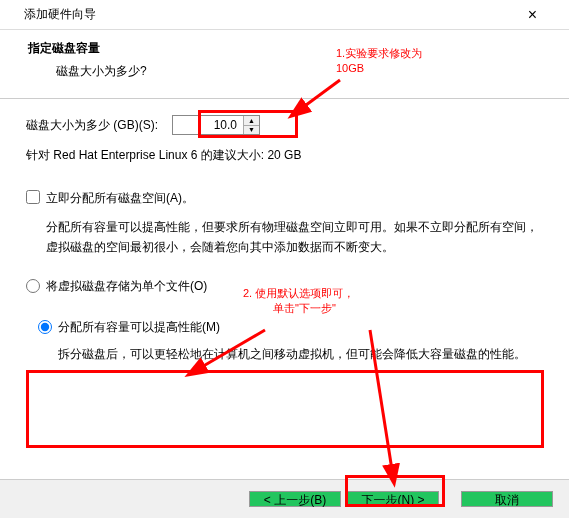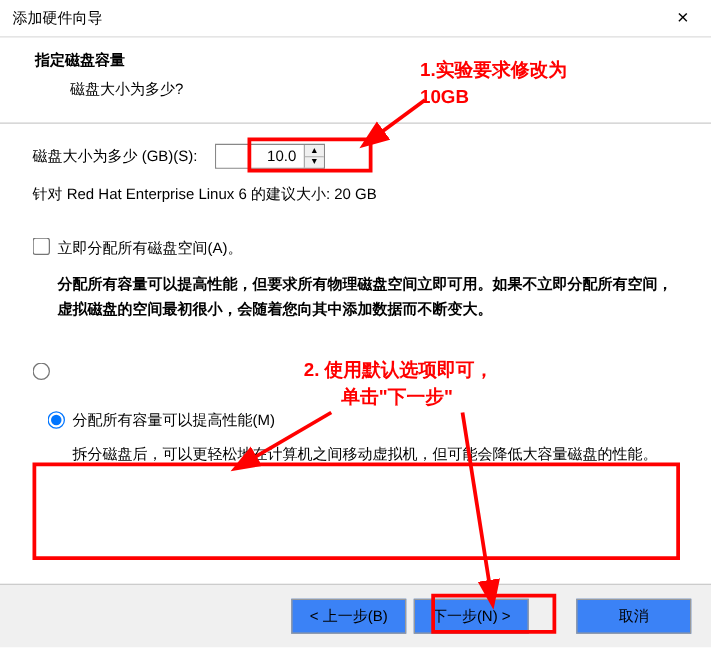--- a/index.html
+++ b/index.html
@@ -11,21 +11,21 @@
       width: 569px;
       height: 518px;
       position: relative;
       overflow: hidden;
     }
     .titlebar {
       height: 30px;
       border-bottom: 1px solid #ddd;
       display: flex;
       align-items: center;
-      padding: 0 10px;
+      padding: 0 24px;
       justify-content: space-between;
       background: #fff;
     }
     .titlebar .title { font-size: 12px; }
     .close-btn { font-size: 16px; cursor: pointer; padding: 0 8px; }
     .header {
       padding: 10px 20px 18px 28px;
       border-bottom: 1px solid #ccc;
     }
     .header-title { font-weight: bold; font-size: 12px; margin-bottom: 6px; }
@@ -49,42 +49,42 @@
       display: flex; flex-direction: column; width: 16px; border-left: 1px solid #aaa;
     }
     .spinner div {
       flex: 1; display: flex; align-items: center; justify-content: center;
       font-size: 7px; line-height: 1; cursor: pointer; background: #f0f0f0;
     }
     .spinner div:first-child { border-bottom: 1px solid #aaa; }
     .hint { margin-bottom: 26px; }
     .checkbox-row { display: flex; align-items: flex-start; margin-bottom: 10px; }
     .checkbox-row input { margin-right: 6px; width: 14px; height: 14px; }
-    .desc { margin-left: 20px; line-height: 1.7; margin-bottom: 32px; font-weight: bold; }
+    .desc { margin-left: 20px; line-height: 1.7; margin-bottom: 20px; }
     .radio-row { display: flex; align-items: center; margin-bottom: 14px; }
     .radio-row input { margin-right: 6px; width: 14px; height: 14px; }
     .radio-block {
       padding: 10px 12px 16px 12px; margin-bottom: 10px;
     }
     .radio-desc { margin-left: 20px; line-height: 1.7; }
     .footer {
       position: absolute; bottom: 0; left: 0; right: 0;
       border-top: 1px solid #ccc;
       padding: 11px 16px;
       display: flex; justify-content: flex-end; gap: 6px;
       background: #f0f0f0;
     }
     .btn {
-      min-width: 92px; height: 28px; border: 1px solid #999;
-      background: #3b82f6; font-family: inherit; font-size: 12px;
+      min-width: 92px; height: 16px; border: 1px solid #999;
+      background: #22c55e; font-family: inherit; font-size: 12px;
       cursor: pointer; padding: 0 10px;
     }
     
     .annot-red { position: absolute; border: 3px solid #ff0000; pointer-events: none; }
-    .annot-text { position: absolute; color: #ff0000; font-weight: bold; font-size: 15px; line-height: 1.4; pointer-events: none; }
+    .annot-text { position: absolute; color: #ff0000; font-weight: normal; font-size: 11px; line-height: 1.4; pointer-events: none; }
     .arrow-svg { position: absolute; pointer-events: none; }
     .next-highlight {
       position: absolute; border: 3px solid #ff0000; pointer-events: none;
     }
   </style>
 </head>
 <body>
 
 <div class="titlebar">
   <span class="title">添加硬件向导</span>
@@ -112,36 +112,37 @@
   <div class="hint">针对 Red Hat Enterprise Linux 6 的建议大小: 20 GB</div>
 
   <div class="checkbox-row">
     <input type="checkbox" style="">
     <span>立即分配所有磁盘空间(A)。</span>
   </div>
   <div class="desc">分配所有容量可以提高性能，但要求所有物理磁盘空间立即可用。如果不立即分配所有空间，虚拟磁盘的空间最初很小，会随着您向其中添加数据而不断变大。</div>
 
   <div class="radio-row">
     <input type="radio" name="storage" style="">
+    <span>将虚拟磁盘存储为单个文件(O)</span>
   </div>
 
   <div class="radio-block">
     <div class="radio-row" style="margin-bottom:8px;">
       <input type="radio" name="storage" checked="" style="">
       <span>分配所有容量可以提高性能(M)</span>
     </div>
     <div class="radio-desc">拆分磁盘后，可以更轻松地在计算机之间移动虚拟机，但可能会降低大容量磁盘的性能。</div>
   </div>
 
 </div>
 
 <div class="footer">
   <button class="btn">&lt; 上一步(B)</button>
   <button class="btn">下一步(N) &gt;</button>
-  <button class="btn" style="margin-left:32px;">取消</button>
+  <button class="btn" style="margin-left:16px;">取消</button>
 </div>
 
 <div class="annot-red" style="left:198px; top:110px; width:100px; height:28px;"></div>
 <div class="annot-red" style="left:26px; top:370px; width:518px; height:78px;"></div>
 <div class="next-highlight" style="left:345px; top:475px; width:100px; height:32px;"></div>
 
 <div class="annot-text" style="left:336px; top:46px;">
   <div>1.实验要求修改为</div>
   <div>10GB</div>
 </div>

